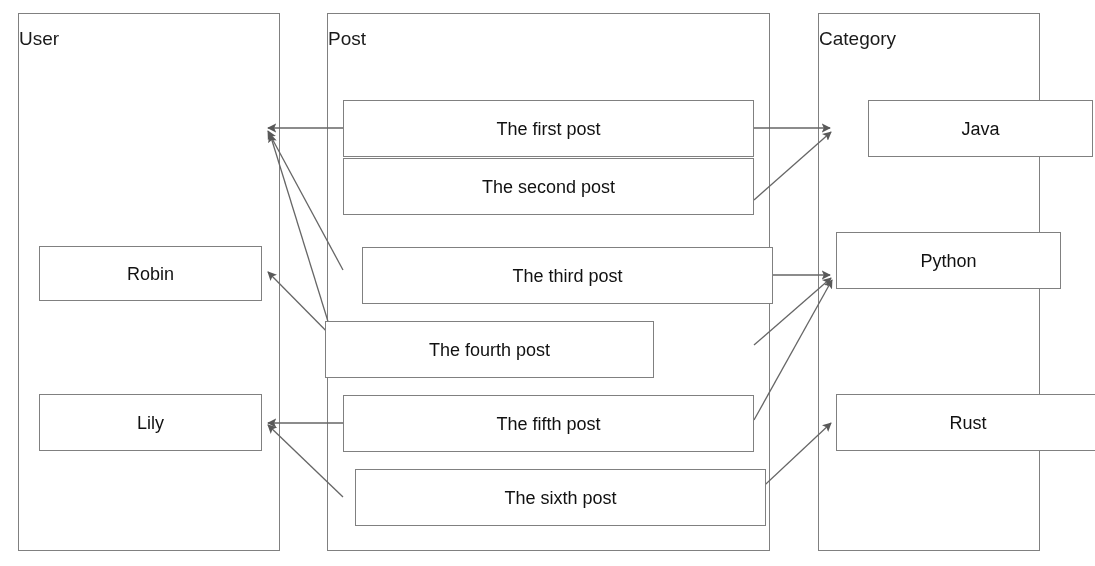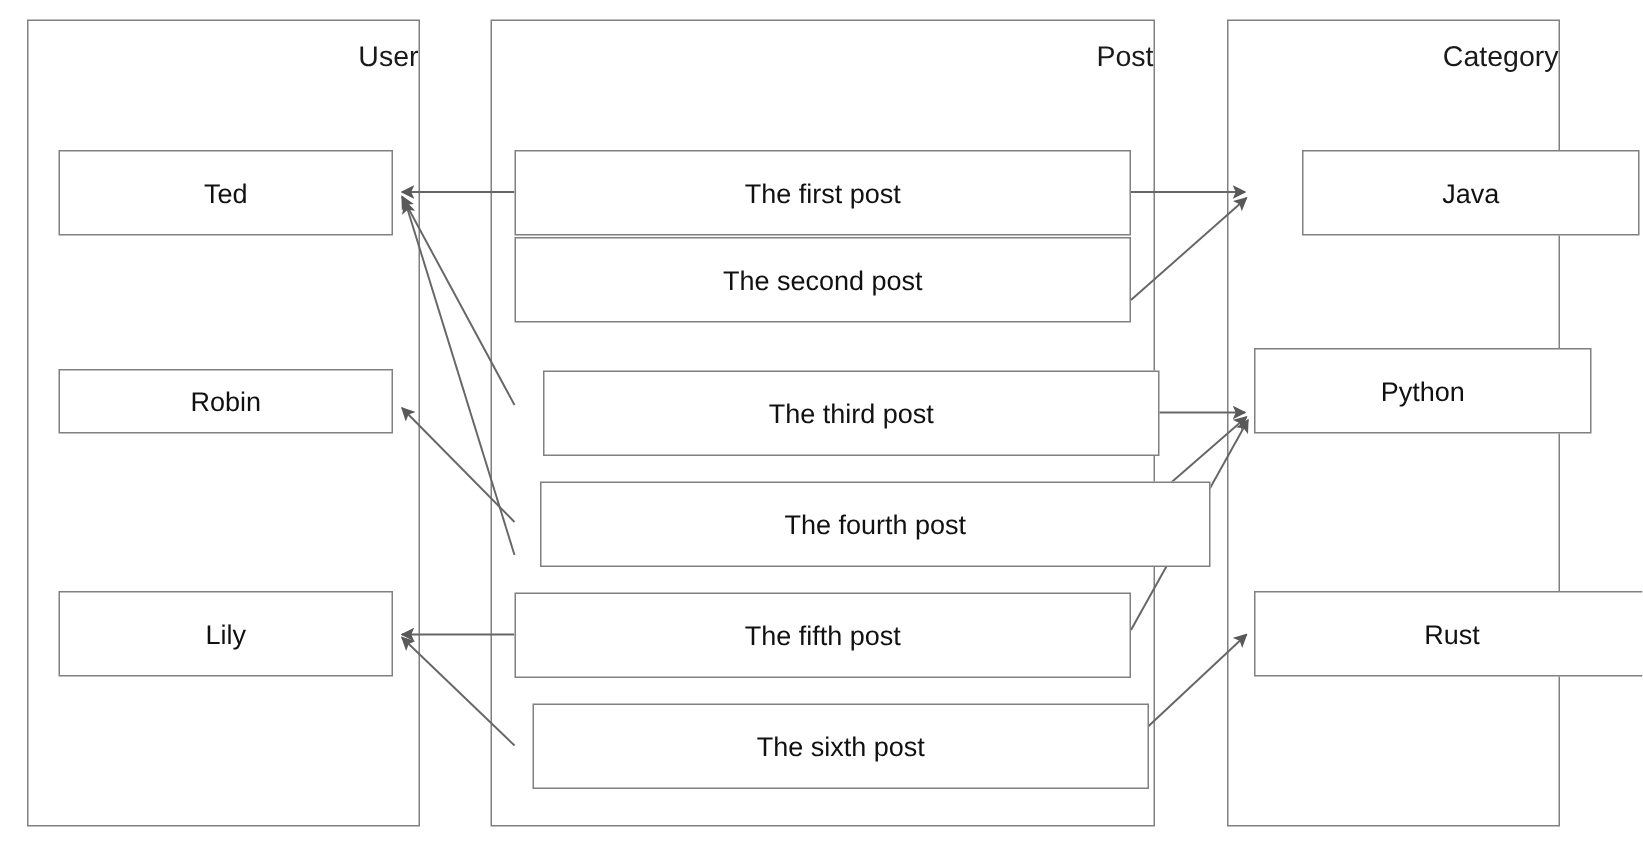--- a/index.html
+++ b/index.html
@@ -29,21 +29,21 @@
     position: absolute;
     box-sizing: border-box;
     border: 1.6px solid #808080;
     background: transparent;
   }
   .group-title {
     position: absolute;
     left: 0;
     right: 0;
     top: 14px;
-    text-align: right;
+    text-align: left;
     font-size: 19px;
     color: #1a1a1a;
     font-family: "Liberation Sans", sans-serif;
     white-space: nowrap;
   }
   .node-box {
     position: absolute;
     box-sizing: border-box;
     border: 1.6px solid #808080;
     background: #ffffff;
@@ -91,40 +91,37 @@
     <line x1="343" y1="497" x2="268" y2="425" stroke="#666666" stroke-width="1.3" marker-end="url(#arrowhead)"></line>
 
     <line x1="754" y1="128" x2="830" y2="128" stroke="#666666" stroke-width="1.3" marker-end="url(#arrowhead)"></line>
     <line x1="754" y1="200" x2="831" y2="132" stroke="#666666" stroke-width="1.3" marker-end="url(#arrowhead)"></line>
     <line x1="754" y1="275" x2="830" y2="275" stroke="#666666" stroke-width="1.3" marker-end="url(#arrowhead)"></line>
     <line x1="754" y1="345" x2="831" y2="278" stroke="#666666" stroke-width="1.3" marker-end="url(#arrowhead)"></line>
     <line x1="754" y1="420" x2="832" y2="280" stroke="#666666" stroke-width="1.3" marker-end="url(#arrowhead)"></line>
     <line x1="754" y1="495" x2="831" y2="423" stroke="#666666" stroke-width="1.3" marker-end="url(#arrowhead)"></line>
   </svg>
 
-  <div class="node-box" style="left:39px; top:100px; width:223px; height:57px;">
-    <span class="node-label">Ted</span>
-  </div>
-  <div class="node-box" style="left:39px; top:246px; width:223px; height:43px;">
+  <div class="node-box" style="left:39px; top:246px; width:223px; height:55px;">
     <span class="node-label">Robin</span>
   </div>
   <div class="node-box" style="left:39px; top:394px; width:223px; height:57px;">
     <span class="node-label">Lily</span>
   </div>
 
   <div class="node-box" style="left:343px; top:100px; width:411px; height:57px;">
     <span class="node-label">The first post</span>
   </div>
   <div class="node-box" style="left:343px; top:158px; width:411px; height:57px;">
     <span class="node-label">The second post</span>
   </div>
   <div class="node-box" style="left:362px; top:247px; width:411px; height:57px;">
     <span class="node-label">The third post</span>
   </div>
-  <div class="node-box" style="left:360px; top:321px; width:447px; height:57px;align-items:center;">
+  <div class="node-box" style="left:325px; top:321px; width:329px; height:57px;align-items:center;">
     <span class="node-label">The fourth post</span>
   </div>
   <div class="node-box" style="left:343px; top:395px; width:411px; height:57px;">
     <span class="node-label">The fifth post</span>
   </div>
   <div class="node-box" style="left:343px; top:469px; width:411px; height:57px;margin-left:12px;">
     <span class="node-label">The sixth post</span>
   </div>
 
   <div class="node-box" style="left:868px; top:100px; width:225px; height:57px;">

